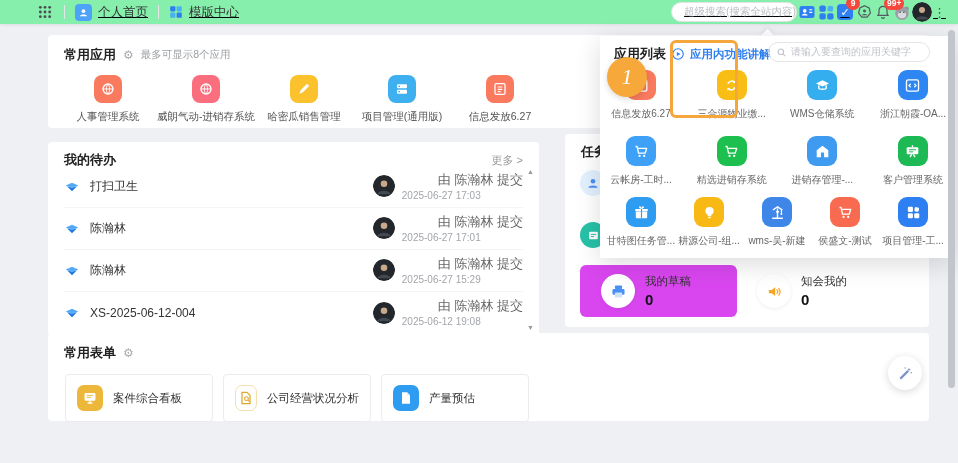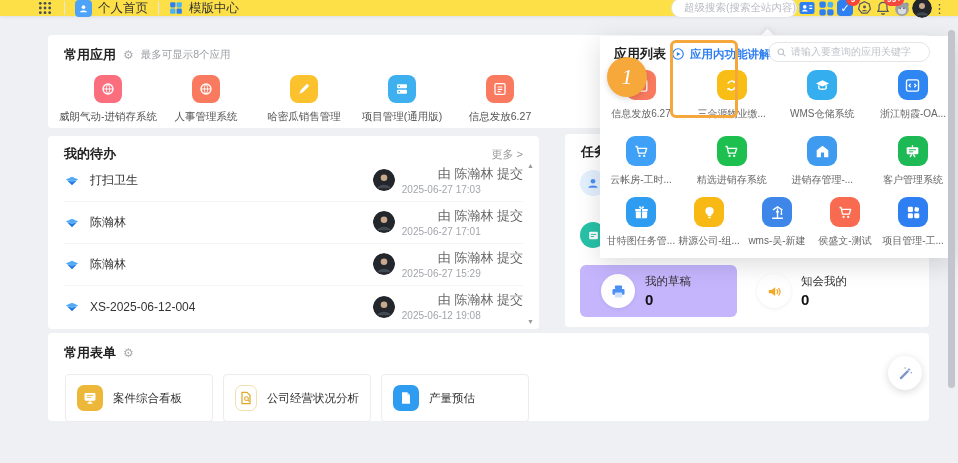--- a/index.html
+++ b/index.html
@@ -1,42 +1,42 @@
 <!DOCTYPE html>
 <html><head>
 <meta charset="utf-8">
 <style>
   * { margin:0; padding:0; box-sizing:border-box; }
   html,body { width:958px; height:463px; }
   body { font-family:"Liberation Sans","DejaVu Sans",sans-serif; background:#eef0f4; overflow:hidden; }
   #stage { position:relative; width:958px; height:463px; background:#eef0f4; overflow:hidden; }
 
   
-  .topbar { position:absolute; top:0; left:0; right:0; height:16px; background:#fde047;
+  .topbar { position:absolute; top:0; left:0; right:0; height:24px; background:#86efac;
             display:flex; align-items:center; padding:0 12px 0 36px;
-            box-shadow:0 1px 3px rgba(0,0,0,.08); z-index:40; }
+            box-shadow:0 1px 3px rgba(0,0,0,.08); z-index:40;text-decoration:underline; }
   .tb-left { display:flex; align-items:center; gap:10px; }
   .tb-sep { width:1px; height:14px; background:#e3e5e8; }
   .tb-chip { display:flex; align-items:center; gap:6px; font-size:12.5px; color:#333; cursor:pointer; }
   .chip-ic { width:17px; height:17px; border-radius:4px; background:#4da3f8; display:flex; align-items:center; justify-content:center; }
   .tb-right { margin-left:auto; display:flex; align-items:center; gap:1px; }
   .tb-search { width:126px; height:20px; border:1px solid #e2e3e6; border-radius:10px; background:#fff;
                display:flex; align-items:center; gap:4px; padding:0 8px; color:#b9bcc2; font-size:10.5px; white-space:nowrap; overflow:hidden;}
   .tb-ic { position:relative; width:18px; height:18px; display:flex; align-items:center; justify-content:center; cursor:pointer; }
   .badge { position:absolute; top:-6px; left:10px; min-width:14px; height:13px; padding:0 3px; border-radius:7px;
            background:#f5473c; color:#fff; font-size:8.5px; line-height:13px; text-align:center; font-weight:bold; z-index:2;}
   .check-tile { width:16px; height:16px; border-radius:4px; background:#2e7ff2; color:#fff; font-size:11px; font-weight:bold;
                 display:flex; align-items:center; justify-content:center; }
   .avatar-sm { width:20px; height:20px; border-radius:50%; overflow:hidden; }
   .dots-v { color:#555; font-size:13px; letter-spacing:0; }
 
   
   .card { position:absolute; background:#fff; border-radius:4px; }
   #card-apps  { left:48px; top:35px;  width:881px; height:93px; }
-  #card-todos { left:48px; top:136px; width:491px; height:193px; overflow:hidden; }
+  #card-todos { left:48px; top:142px; width:491px; height:193px; overflow:hidden; }
   #card-tasks { left:565px; top:134px; width:364px; height:193px; overflow:hidden; }
   #card-forms { left:48px; top:333px; width:881px; height:88px;text-align:center; }
   .card-head { display:flex; align-items:center; gap:7px; padding:11px 16px 0 16px; }
   .card-title { font-size:13px; font-weight:bold; color:#222; }
   .gear { color:#a9abb0; font-size:12px; line-height:1; cursor:pointer; }
   .hint { font-size:10.5px; color:#9b9ea3; }
   .more { margin-left:auto; font-size:11px; color:#999; cursor:pointer; }
 
   
   #apps-row { display:flex; padding-left:11px; margin-top:11px; }
@@ -210,36 +210,36 @@
   </div>
 
   <div class="card" id="card-apps">
     <div class="card-head">
       <span class="card-title">常用应用</span>
       <span class="gear">⚙</span>
       <span class="hint">最多可显示8个应用</span>
     </div>
     <div id="apps-row">
         <div class="app-item">
+          <div class="tile tile-28" style="background: rgb(249, 122, 95); color: rgb(249, 122, 95);">
+            <svg width="16" height="16" viewBox="0 0 24 24" style="color:#f97a5f">
+              <circle cx="12" cy="12" r="7.5" fill="none" stroke="#fff" stroke-width="2"></circle>
+              <path d="M4.5 12h15M12 4.5c3.2 2.6 3.2 12.4 0 15M12 4.5c-3.2 2.6-3.2 12.4 0 15" stroke="#fff" stroke-width="1.4" fill="none"></path>
+            </svg>
+          </div>
+          <div class="app-label">人事管理系统</div>
+        </div>
+        <div class="app-item">
           <div class="tile tile-28" style="background: rgb(251, 110, 126); color: rgb(251, 110, 126);">
             <svg width="16" height="16" viewBox="0 0 24 24" style="color:#fb6e7e">
               <circle cx="12" cy="12" r="7.5" fill="none" stroke="#fff" stroke-width="2"></circle>
               <path d="M4.5 12h15M12 4.5c3.2 2.6 3.2 12.4 0 15M12 4.5c-3.2 2.6-3.2 12.4 0 15" stroke="#fff" stroke-width="1.4" fill="none"></path>
             </svg>
           </div>
           <div class="app-label">威朗气动-进销存系统</div>
-        </div>
-        <div class="app-item">
-          <div class="tile tile-28" style="background: rgb(249, 122, 95); color: rgb(249, 122, 95);">
-            <svg width="16" height="16" viewBox="0 0 24 24" style="color:#f97a5f">
-              <circle cx="12" cy="12" r="7.5" fill="none" stroke="#fff" stroke-width="2"></circle>
-              <path d="M4.5 12h15M12 4.5c3.2 2.6 3.2 12.4 0 15M12 4.5c-3.2 2.6-3.2 12.4 0 15" stroke="#fff" stroke-width="1.4" fill="none"></path>
-            </svg>
-          </div>
-          <div class="app-label">人事管理系统</div>
         </div>
         <div class="app-item">
           <div class="tile tile-28" style="background: rgb(251, 194, 46); color: rgb(251, 194, 46);">
             <svg width="16" height="16" viewBox="0 0 24 24" style="color:#fbc22e">
               <path d="M5 19l2.2-5.5L15.8 5a1.4 1.4 0 0 1 2 0l1.2 1.2a1.4 1.4 0 0 1 0 2l-8.6 8.5L5 19z" fill="#fff"></path>
             </svg>
           </div>
           <div class="app-label">哈密瓜销售管理</div>
         </div>
         <div class="app-item">
@@ -373,21 +373,21 @@
           <circle cx="12" cy="9" r="4" fill="#4a90f5"></circle>
           <path d="M4 20c1.2-5 14.8-5 16 0z" fill="#4a90f5"></path>
         </svg>
     </div>
     <div class="task-circle" style="left:15px; top:88px; background:#27c2a8;">
       <svg width="13" height="13" viewBox="0 0 24 24">
           <rect x="4" y="5" width="16" height="14" rx="2" fill="#fff"></rect>
           <path d="M7 10h10M7 14h6" stroke="#27c2a8" stroke-width="1.8"></path>
         </svg>
     </div>
-    <div class="stat" style="left:15px; top:131px; background:#c4b5fd;padding-left:21px;">
+    <div class="stat" style="left:15px; top:131px; background:#d946ef;padding-left:21px;">
       <span class="stat-circle">
         <svg width="17" height="17" viewBox="0 0 24 24">
           <rect x="7" y="3.5" width="10" height="5" rx="1" fill="#4a90f5"></rect>
           <rect x="3.5" y="8.5" width="17" height="8" rx="1.5" fill="#4a90f5"></rect>
           <rect x="7" y="13.5" width="10" height="7" rx="1" fill="#cfe1fb"></rect>
         </svg>
       </span>
       <span>
         <div class="stat-label">我的草稿</div>
         <div class="stat-value">0</div>

